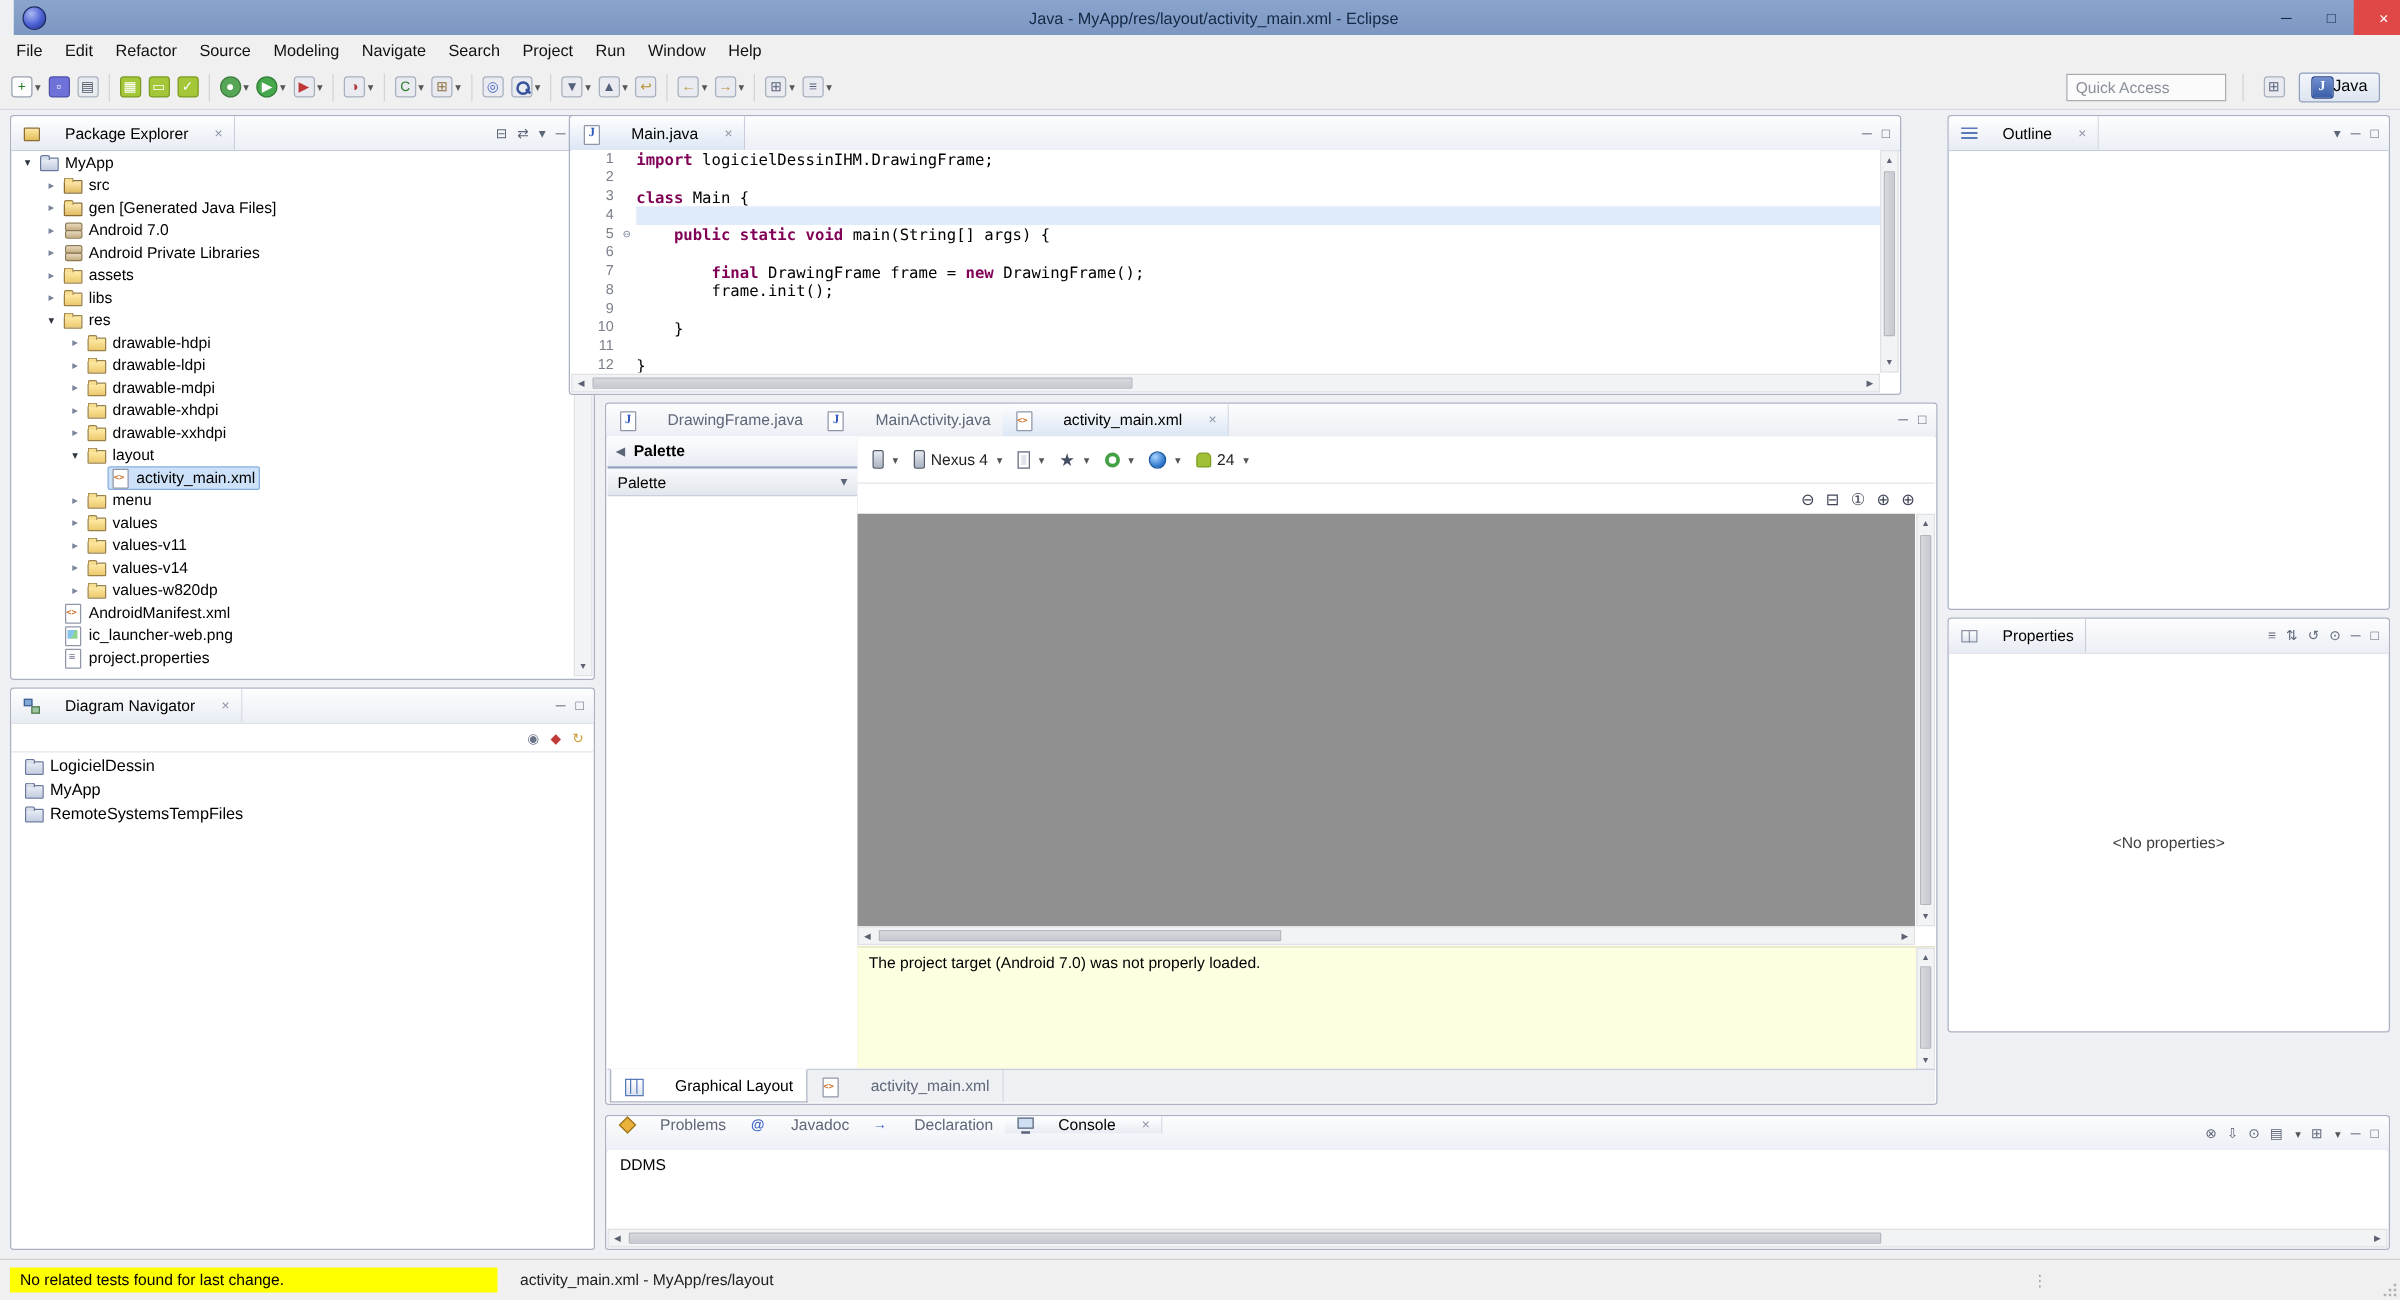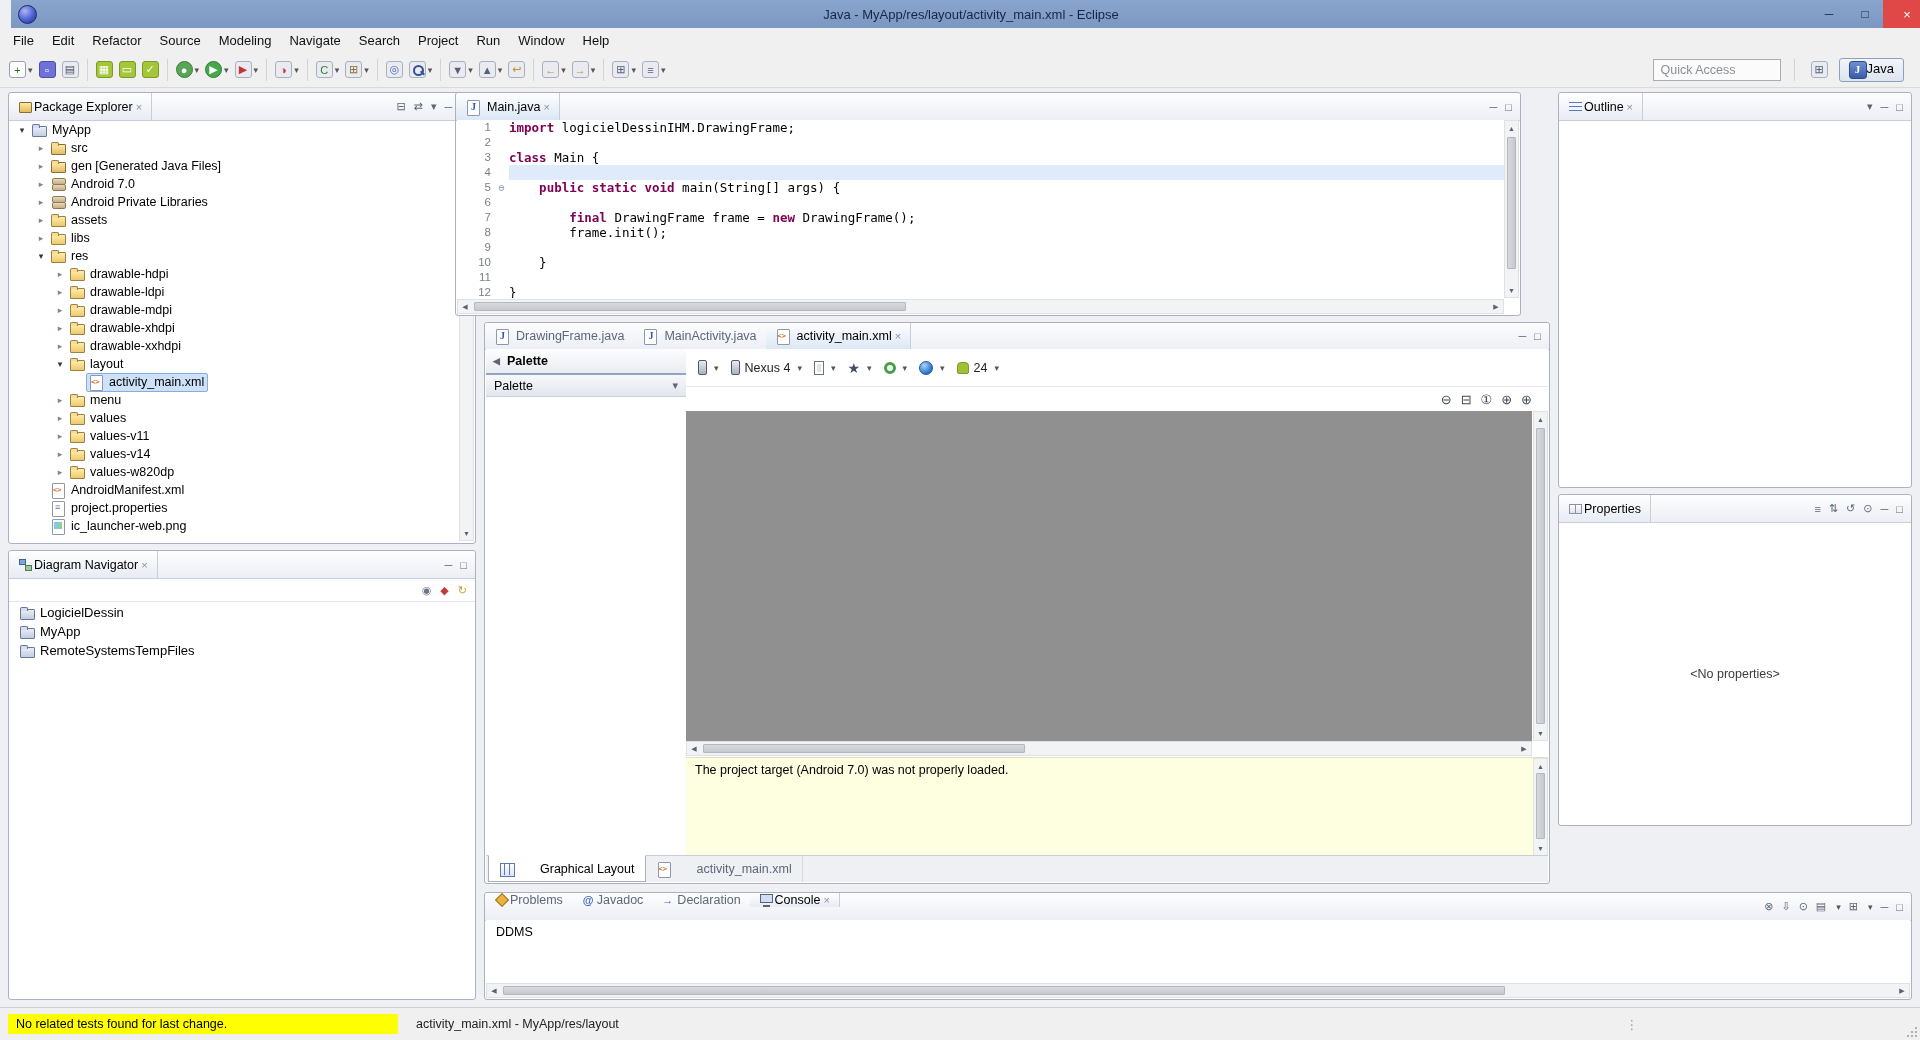--- a/index.html
+++ b/index.html
@@ -38,21 +38,21 @@
   .persp-btn{display:flex;gap:0;border:1px solid #8fa0bd;border-radius:3px;
     background:linear-gradient(#f2f5fa,#dde5f0);padding:2px 9px;height:24px;box-sizing:border-box}
   .javapersp{width:16px;height:16px;border-radius:3px;background:linear-gradient(#6f8fd0,#3a5da8);
     border:1px solid #2c4a8c;color:#fff;text-align:center;font:bold 11px/15px "Liberation Serif",serif}
   .javapersp::before{content:"J"}
 
   
   .panel{position:absolute;background:#fff;border:1px solid #a9b1c3;border-radius:3px;box-sizing:border-box}
   .phead{height:27px;background:linear-gradient(#fdfdfe,#eceff5);border-bottom:1px solid #c7cdda;
     border-radius:3px 3px 0 0;display:flex;align-items:stretch;font-size:12.5px}
-  .ptab{display:flex;align-items:center;gap:1px;padding:0 9px;color:#5e6778;white-space:nowrap}
+  .ptab{display:flex;align-items:center;gap:19px;padding:0 9px;color:#5e6778;white-space:nowrap}
   .ptab.sel{background:linear-gradient(#ffffff,#e7ebf3);border-right:1px solid #c7cdda;
     border-radius:8px 0 0 0;color:#000}
   .etabs .ptab.sel{background:linear-gradient(#fefefe,#dce7f5)}
   .tclose{font-size:11px;color:#8a92a3;margin-left:2px}
   .ptools{margin-left:auto;display:flex;align-items:center;gap:8px;padding-right:8px;color:#5d6677;font-size:11px}
   .htool{font-size:11px;color:#5d6677}
 
   
   .vicon{width:15px;height:14px;position:relative;display:inline-block;flex:none}
   .vicon.pe::before{content:"";position:absolute;inset:2px 1px 1px 1px;
@@ -463,29 +463,29 @@
       <div class="trow" style="padding-left: 23px;">
         <span class="arrow"></span>
         <span class="titem">
           <span class="fi xml"></span>
           <span>AndroidManifest.xml</span>
         </span>
       </div>
       <div class="trow" style="padding-left: 23px;">
         <span class="arrow"></span>
         <span class="titem">
+          <span class="fi img"></span>
+          <span>ic_launcher-web.png</span>
+        </span>
+      </div>
+      <div class="trow" style="padding-left: 23px;">
+        <span class="arrow"></span>
+        <span class="titem">
           <span class="fi props"></span>
           <span>project.properties</span>
-        </span>
-      </div>
-      <div class="trow" style="padding-left: 23px;">
-        <span class="arrow"></span>
-        <span class="titem">
-          <span class="fi img"></span>
-          <span>ic_launcher-web.png</span>
         </span>
       </div>
     </div>
   <div class="sbv" style="right:1px;top:28px;bottom:2px">
       <div class="sar up">▲</div>
       <div class="sar dn">▼</div>
       <div class="sth" style="top: 16px; height: 150px;"></div>
     </div>
 </div>
 

